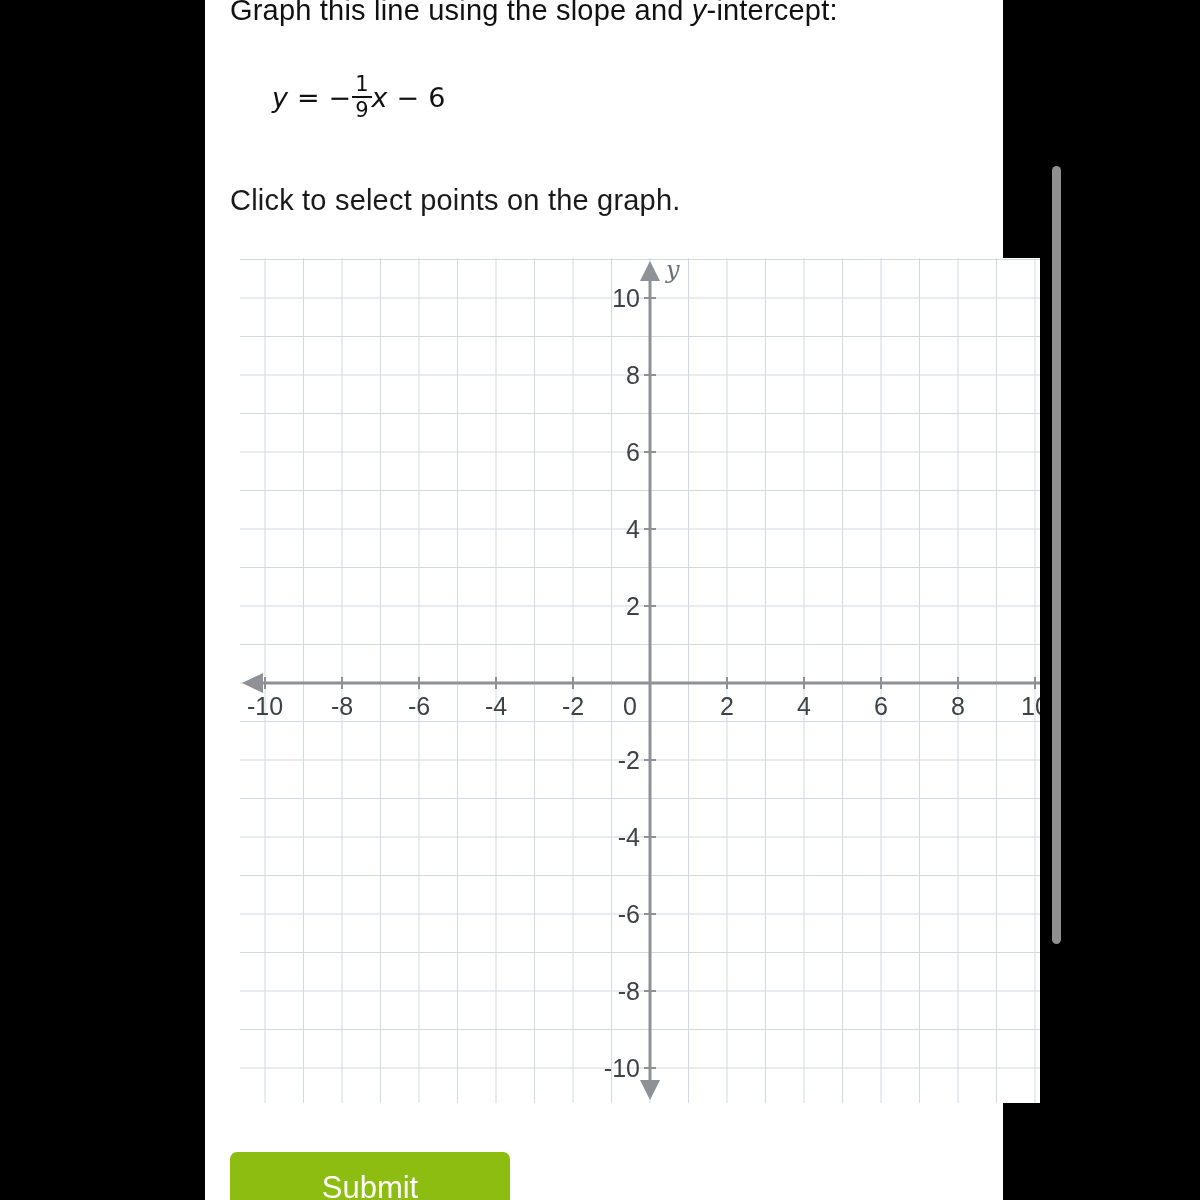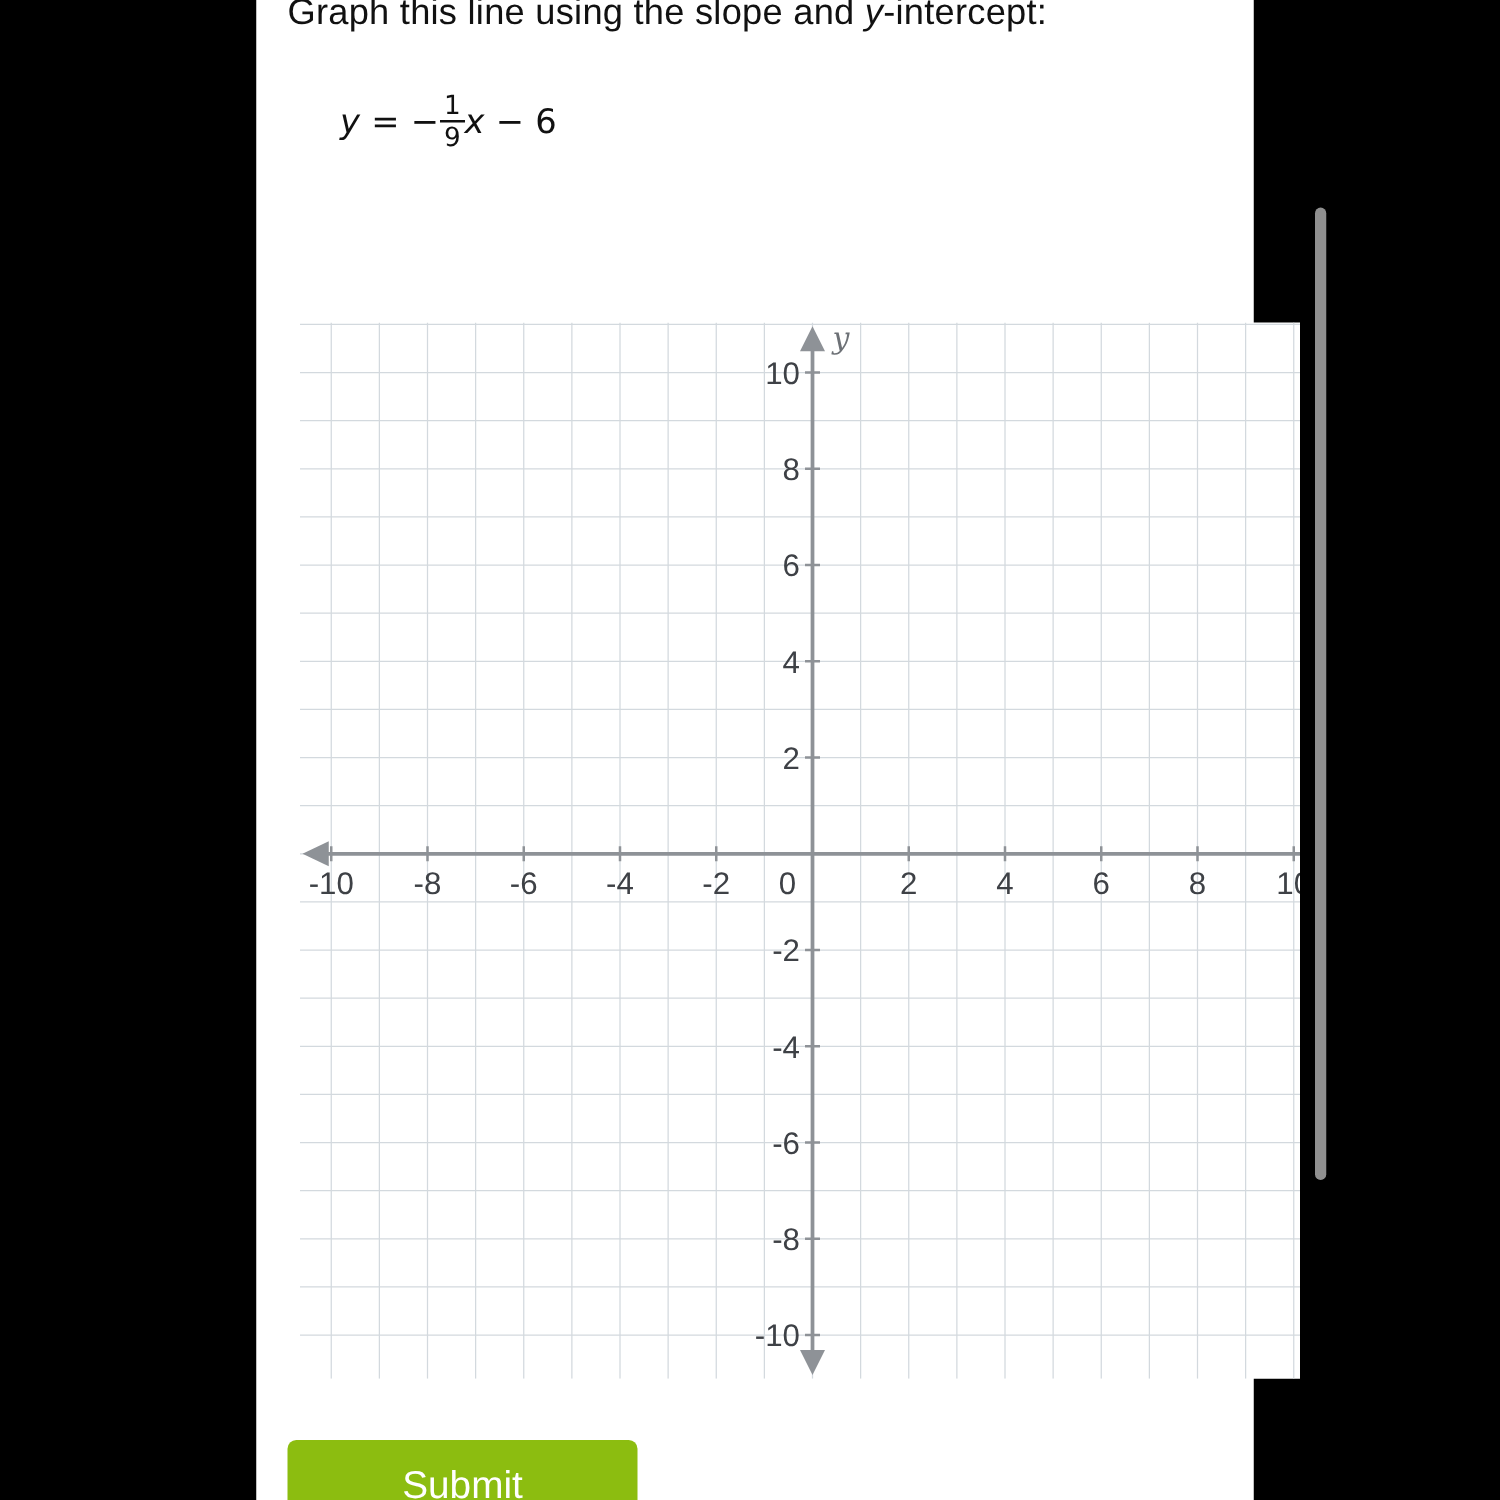--- a/index.html
+++ b/index.html
@@ -69,20 +69,21 @@
     <span class="sign">−</span>
     <span class="frac">
       <span class="num">1</span>
       <span class="den">9</span>
     </span>
     <span class="var">x</span>
     <span class="op">−</span>
     <span>6</span>
   </div>
 
+  <div class="instruction">Click to select points on the graph.</div>
 
   <div class="graph-wrap">
     <svg id="graph-svg" viewBox="0 0 800 845" xmlns="http://www.w3.org/2000/svg">
         <g stroke="#d3d9de" stroke-width="1">
           <line x1="25" y1="0" x2="25" y2="845"></line>
           <line x1="0" y1="810" x2="800" y2="810"></line>
           <line x1="63.5" y1="0" x2="63.5" y2="845"></line>
           <line x1="0" y1="771.5" x2="800" y2="771.5"></line>
           <line x1="102" y1="0" x2="102" y2="845"></line>
           <line x1="0" y1="733" x2="800" y2="733"></line>

